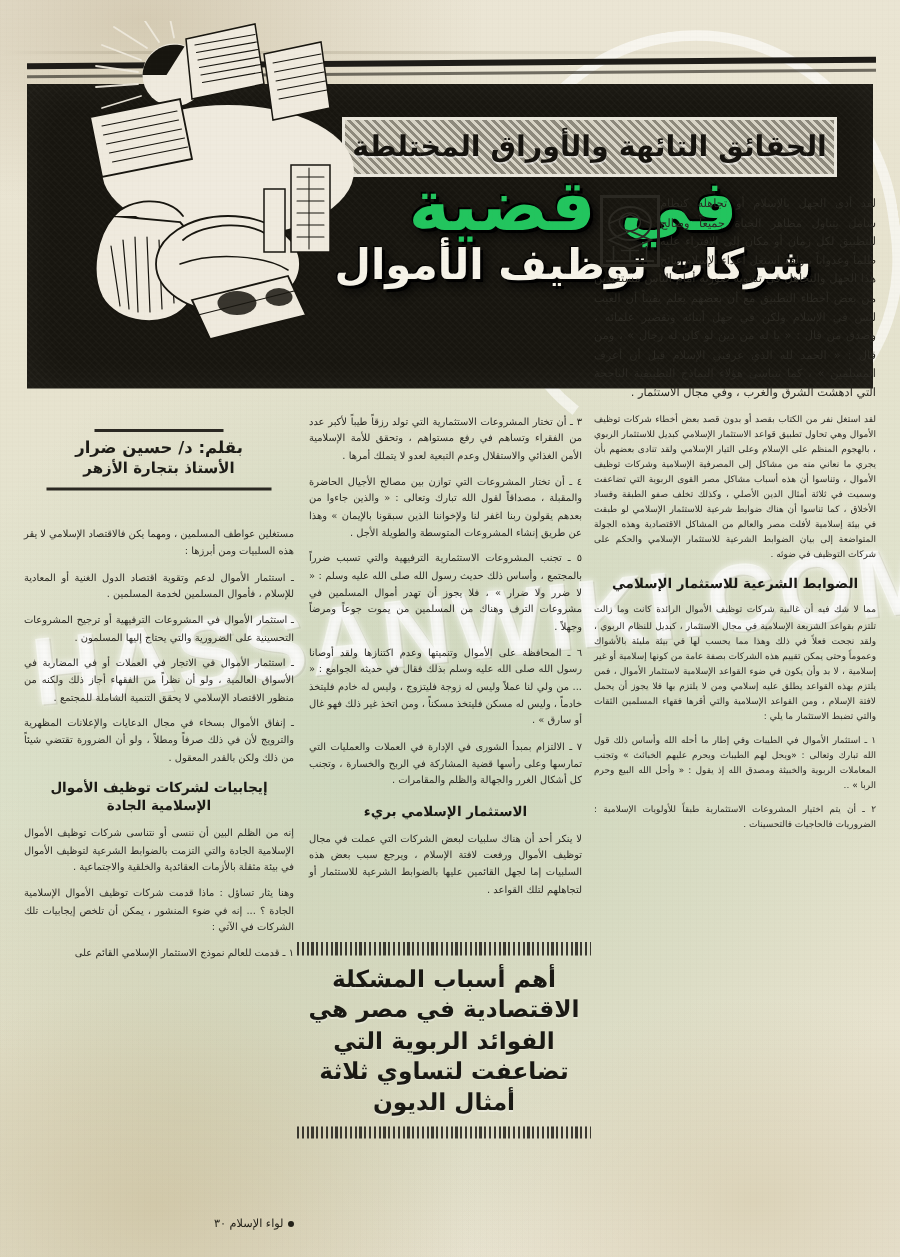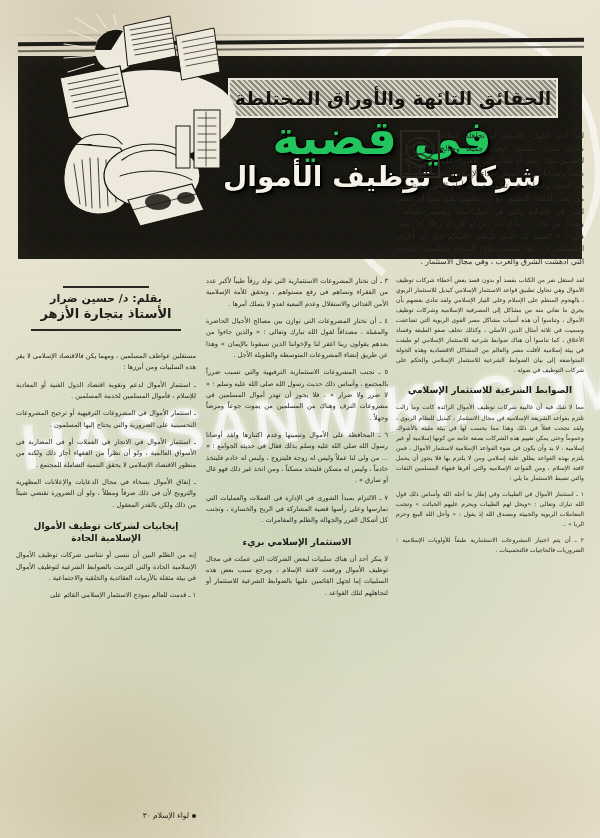--- a/index.html
+++ b/index.html
@@ -214,21 +214,21 @@
 
   .byline-box {
     position: absolute;
     right: 404px; top: 286px;
     width: 180px;
     text-align: center;
   }
   .byline-rule { width: 86px; height: 2px; background:#2a2822; margin: 0 auto 4px auto; }
   .byline-rule.b { width: 150px; margin-top:6px; }
   .byline-1 { font-size: 11px; font-weight: bold; color:#1d1c17; line-height:1.3; }
-  .byline-2 { font-size: 13px; font-weight: bold; color:#1d1c17; line-height:1.3; }
+  .byline-2 { font-size: 10px; font-weight: bold; color:#1d1c17; line-height:1.3; }
 
   
   .lead-wrap { position: relative; }
   .quran-icon {
     float: left;
     width: 40px; height: 48px;
     margin: 0 0 2px 4px;
     shape-outside: margin-box;
   }
 
@@ -432,23 +432,29 @@
   <div class="col col-left" style="top:340px;margin-top:11px;">
     <p class="ptext">مستغلين عواطف المسلمين ، ومهما يكن فالاقتصاد الإسلامي لا يقر هذه السلبيات ومن أبرزها :</p>
     <p class="ptext">ـ استثمار الأموال لدعم وتقوية اقتصاد الدول الغنية أو المعادية للإسلام ، فأموال المسلمين لخدمة المسلمين .</p>
     <p class="ptext">ـ استثمار الأموال في المشروعات الترفيهية أو ترجيح المشروعات التحسينية على الضرورية والتي يحتاج إليها المسلمون .</p>
     <p class="ptext">ـ استثمار الأموال في الاتجار في العملات أو في المضاربة في الأسواق العالمية ، ولو أن نظراً من الفقهاء أجاز ذلك ولكنه من منظور الاقتصاد الإسلامي لا يحقق التنمية الشاملة للمجتمع .</p>
     <p class="ptext">ـ إنفاق الأموال بسخاء في مجال الدعايات والإعلانات المظهرية والترويج لأن في ذلك صرفاً ومطلاً ، ولو أن الضرورة تقتضي شيئاً من ذلك ولكن بالقدر المعقول .</p>
 
     <div class="sec-head">إيجابيات لشركات توظيف الأموال الإسلامية الجادة</div>
 
     <p class="ptext">إنه من الظلم البين أن ننسى أو نتناسى شركات توظيف الأموال الإسلامية الجادة والتي التزمت بالضوابط الشرعية لتوظيف الأموال في بيئة مثقلة بالأزمات العقائدية والخلقية والاجتماعية .</p>
+    <p class="ptext">وهنا يثار تساؤل : ماذا قدمت شركات توظيف الأموال الإسلامية الجادة ؟ ... إنه في ضوء المنشور ، يمكن أن تلخص إيجابيات تلك الشركات في الآتي :</p>
     <p class="ptext">١ ـ قدمت للعالم نموذج الاستثمار الإسلامي القائم على</p>
   </div>
 
+  <div class="callout">
+    <div class="callout-rule"></div>
+    <div class="callout-text">أهم أسباب المشكلة الاقتصادية في مصر هي الفوائد الربوية التي تضاعفت لتساوي ثلاثة أمثال الديون</div>
+    <div class="callout-rule bottom"></div>
+  </div>
 
   <div class="footer">
     <span class="dot"></span><span>لواء الإسلام</span>
     <span>٣٠</span>
   </div>
 
   <div class="paper-grain"></div>
 </div>
 
 </body></html>

